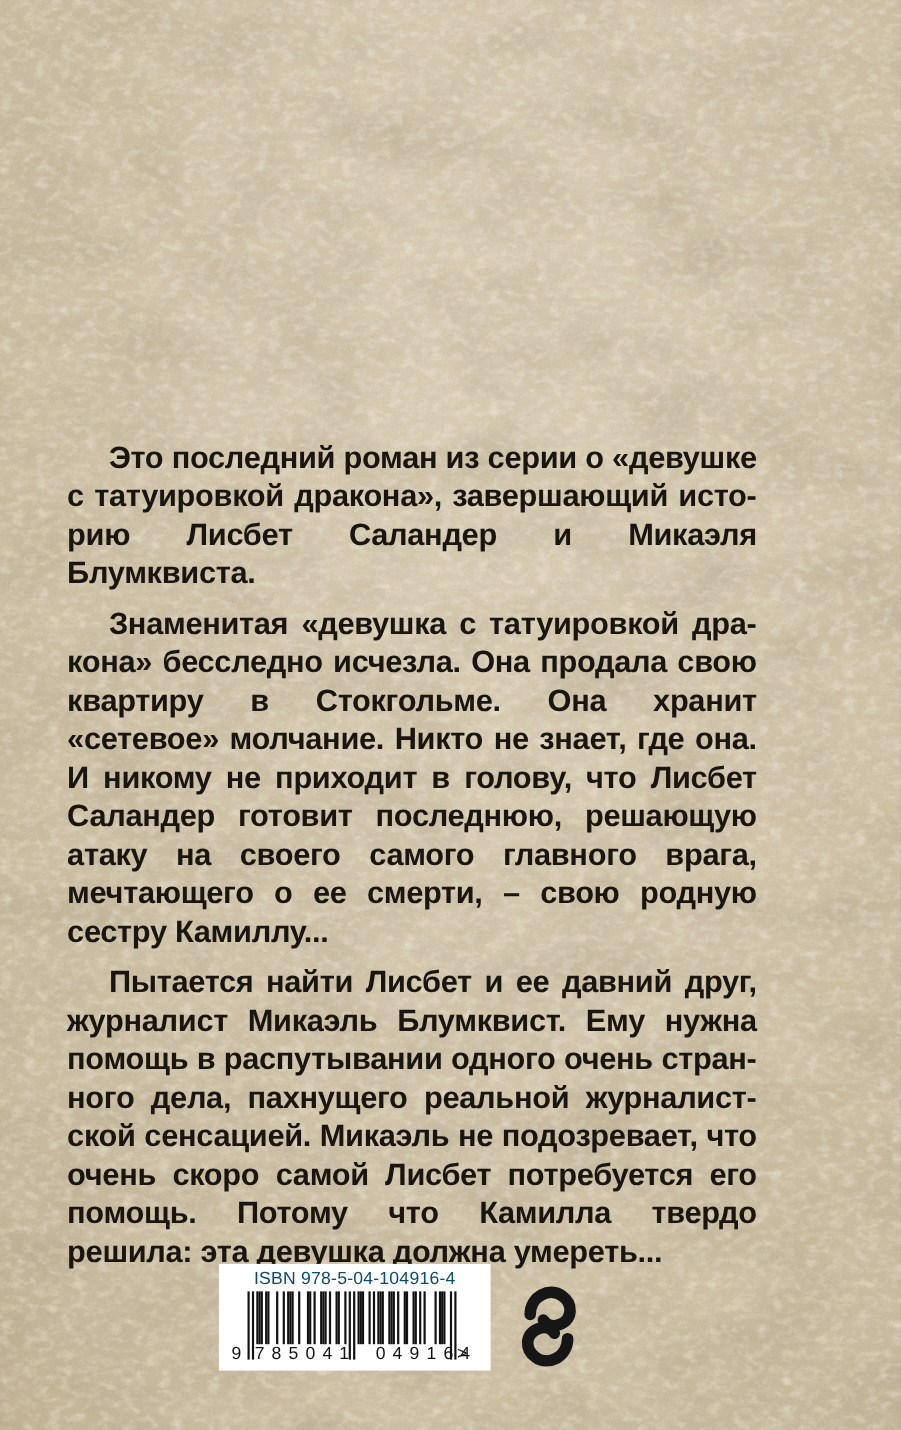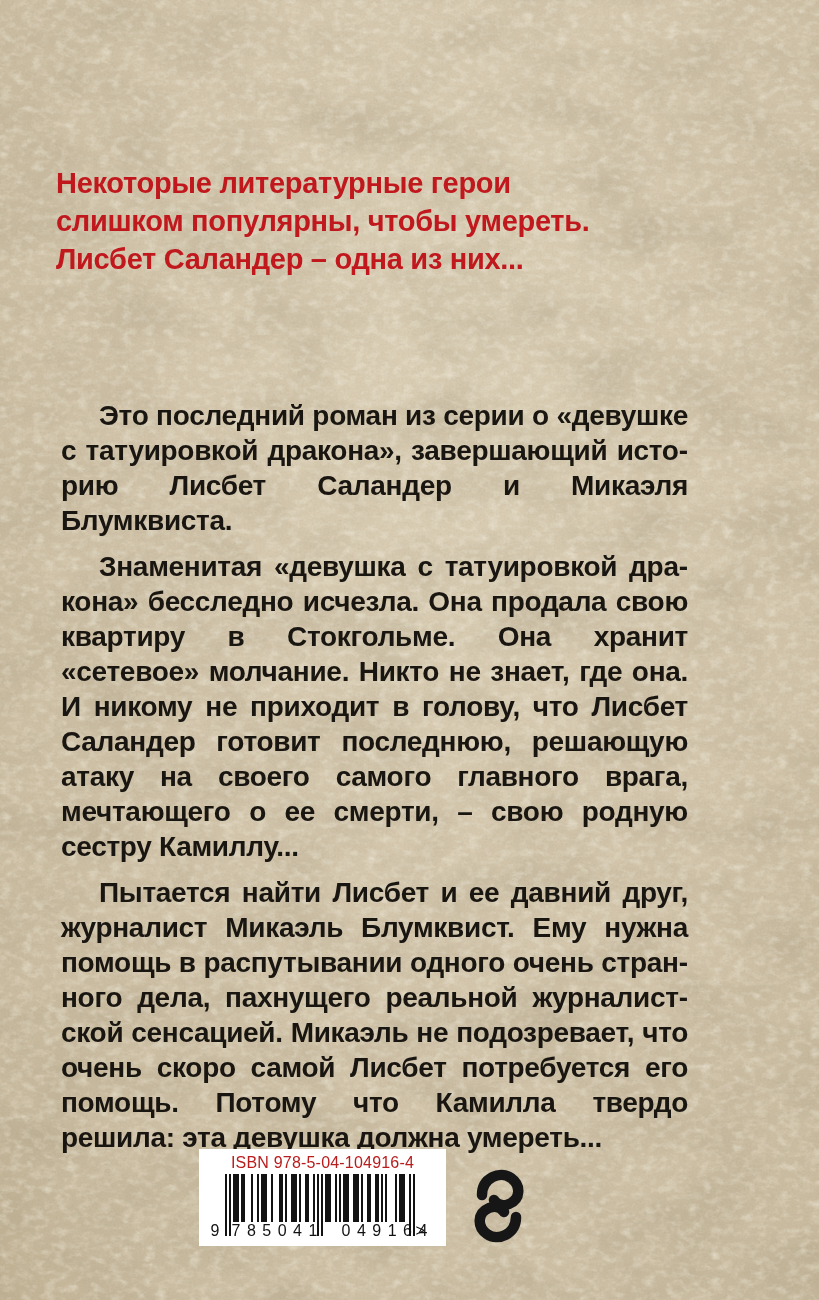--- a/index.html
+++ b/index.html
@@ -26,21 +26,21 @@
     color:#191510;font-weight:700;font-size:28px;line-height:35px;
     letter-spacing:-0.3px;text-align:justify;
   }
   .synopsis p{margin:0 0 11px 0;text-indent:38px;hyphens:manual;}
   
   .barcode-box{
     position:absolute;left:199px;top:1149px;width:247px;height:97px;
     background:#ffffff;box-sizing:border-box;padding-top:4px;
   }
   .isbn{
-    text-align:center;font-size:16px;line-height:19px;color:#b91c1c;
+    text-align:center;font-size:16px;line-height:19px;color:#0c4a6e;
     letter-spacing:0.2px;font-weight:400;
   }
   .bars-wrap{position:relative;width:224px;height:70px;margin:2px auto 0 auto;}
   .bars{position:absolute;left:14px;top:0;font-size:0;white-space:nowrap;}
   .m{display:inline-block;width:2px;height:48px;vertical-align:top;background:transparent;}
   .m.on{background:#121212;}
   .m.tall{height:62px;}
   .bd{position:absolute;top:47px;color:#121212;font-size:16px;line-height:20px;font-weight:400;}
   .bd.lead{left:0;}
   .bd.g1{left:21px;width:108px;letter-spacing:6.5px;}
@@ -68,25 +68,20 @@
         <feTurbulence type="fractalNoise" baseFrequency="0.5" numOctaves="2" seed="3"></feTurbulence>
         <feColorMatrix type="matrix" values="0 0 0 0 0.2  0 0 0 0 0.17  0 0 0 0 0.12  0.5 0.5 0.5 0 -0.62"></feColorMatrix>
       </filter>
     </defs>
     <rect width="819" height="1300" filter="url(#fibers)" opacity="0.42"></rect>
     <rect width="819" height="1300" filter="url(#specks)" opacity="0.55"></rect>
     <rect width="819" height="1300" filter="url(#grain)" opacity="0.16"></rect>
   </svg>
 
   <section class="quote">
-    <div id="quote-lines">
-        <div class="qline">Некоторые литературные герои</div>
-        <div class="qline">слишком популярны, чтобы умереть.</div>
-        <div class="qline">Лисбет Саландер – одна из них...</div>
-      </div>
   </section>
 
   <section class="synopsis" id="synopsis">
       <p>Это последний роман из серии о «девушке с татуировкой дракона», завершающий исто­рию Лисбет Саландер и Микаэля Блумквиста.</p>
       <p>Знаменитая «девушка с татуировкой дра­кона» бесследно исчезла. Она продала свою квартиру в Стокгольме. Она хранит «сетевое» молчание. Никто не знает, где она. И никому не приходит в голову, что Лисбет Саландер го­товит последнюю, решающую атаку на своего самого главного врага, мечтающего о ее смер­ти, – свою родную сестру Камиллу...</p>
       <p>Пытается найти Лисбет и ее давний друг, журналист Микаэль Блумквист. Ему нужна помощь в распутывании одного очень стран­ного дела, пахнущего реальной журналист­ской сенсацией. Микаэль не подозревает, что очень скоро самой Лисбет потребуется его помощь. Потому что Камилла твердо решила: эта девушка должна умереть...</p>
     </section>
 
   <div class="barcode-box">
     <div class="isbn">ISBN 978-5-04-104916-4</div>

